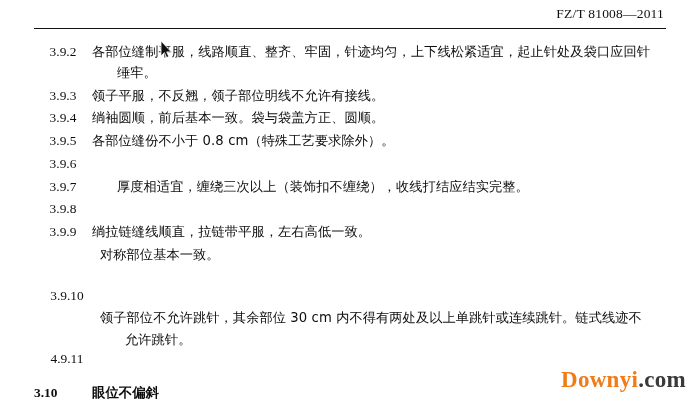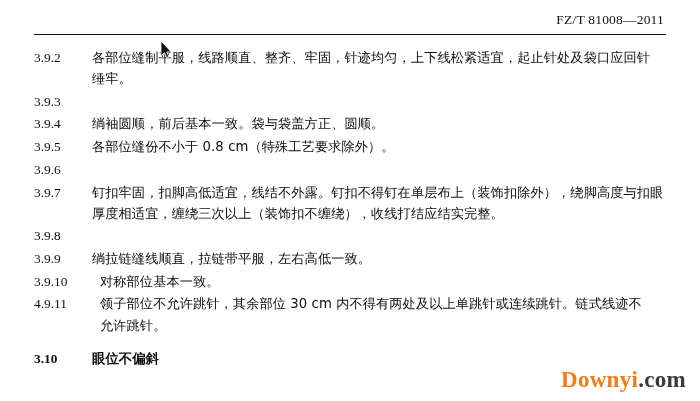--- a/index.html
+++ b/index.html
@@ -19,21 +19,21 @@
     position: relative;
     width: 700px;
     height: 401px;
     box-sizing: border-box;
     padding: 0 34px;
   }
   .header {
     text-align: right;
     font-size: 13.5px;
     letter-spacing: 0.2px;
-    padding-top: 12px;
+    padding-top: 6px;
     padding-right: 2px;
     color: #111;
     font-family: "Liberation Serif", "DejaVu Serif", serif;
   }
   .rule {
     border: none;
     border-top: 1.4px solid #111;
     margin: 6px 0 0 0;
   }
   .body {
@@ -45,31 +45,34 @@
     font-size: 13.2px;
     line-height: 1.62;
     margin-bottom: 1px;
   }
   .clause .num {
     flex: 0 0 auto;
     width: 58px;
     white-space: nowrap;
     font-family: "Liberation Serif", "DejaVu Serif", serif;
     font-size: 13.4px;
+    text-align: center;
   }
   .clause .num.wide {
     width: 66px;
+    margin-top: 41px;
   }
   .clause .txt {
     flex: 1 1 auto;
     text-align: justify;
     letter-spacing: 0.1px;
   }
   .clause .txt .cont {
     display: block;
+    margin-left: 25px;
   }
   .section {
     display: flex;
     align-items: flex-start;
     font-size: 13.4px;
     line-height: 1.62;
     margin-top: 12px;
     font-weight: bold;
   }
   .section .num {
@@ -112,40 +115,40 @@
     <div class="clause">
       <span class="num">3.9.2</span>
       <span class="txt">
         <span>各部位缝制平服，线路顺直、整齐、牢固，针迹均匀，上下线松紧适宜，起止针处及袋口应回针</span>
         <span class="cont">缍牢。</span>
       </span>
     </div>
 
     <div class="clause">
       <span class="num">3.9.3</span>
+      <span class="txt">领子平服，不反翘，领子部位明线不允许有接线。</span>
     </div>
 
     <div class="clause">
       <span class="num">3.9.4</span>
       <span class="txt">绱袖圆顺，前后基本一致。袋与袋盖方正、圆顺。</span>
     </div>
 
     <div class="clause">
       <span class="num">3.9.5</span>
       <span class="txt">各部位缝份不小于 0.8 cm（特殊工艺要求除外）。</span>
     </div>
 
     <div class="clause">
       <span class="num">3.9.6</span>
     </div>
 
     <div class="clause">
       <span class="num">3.9.7</span>
       <span class="txt">
-        <span>钉扣牢固，扣脚高低适宜，线结不外露。钉扣不得钉在单层布上（装饰扣除外），绕脚高度与扣眼</span>
         <span class="cont">厚度相适宜，缠绕三次以上（装饰扣不缠绕），收线打结应结实完整。</span>
       </span>
     </div>
 
     <div class="clause">
       <span class="num">3.9.8</span>
     </div>
 
     <div class="clause">
       <span class="num">3.9.9</span>

